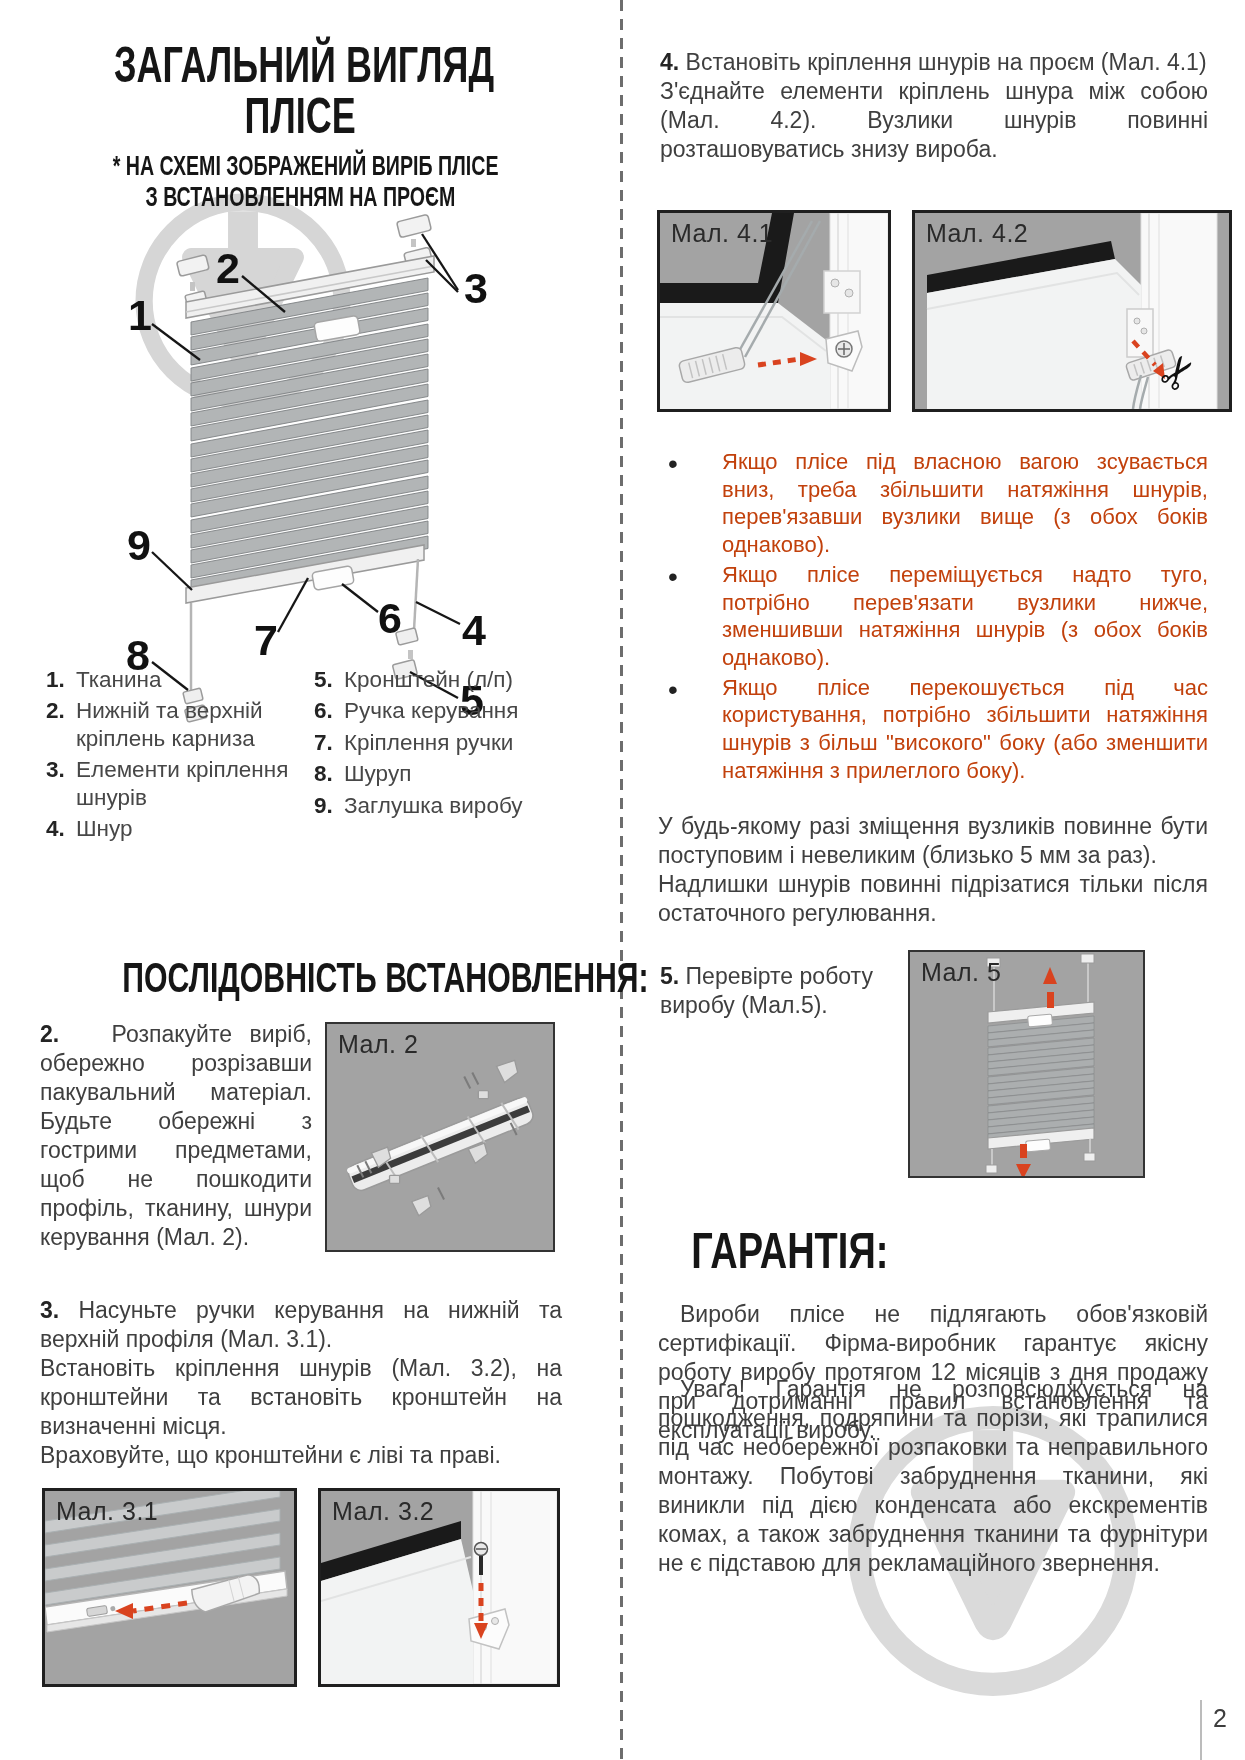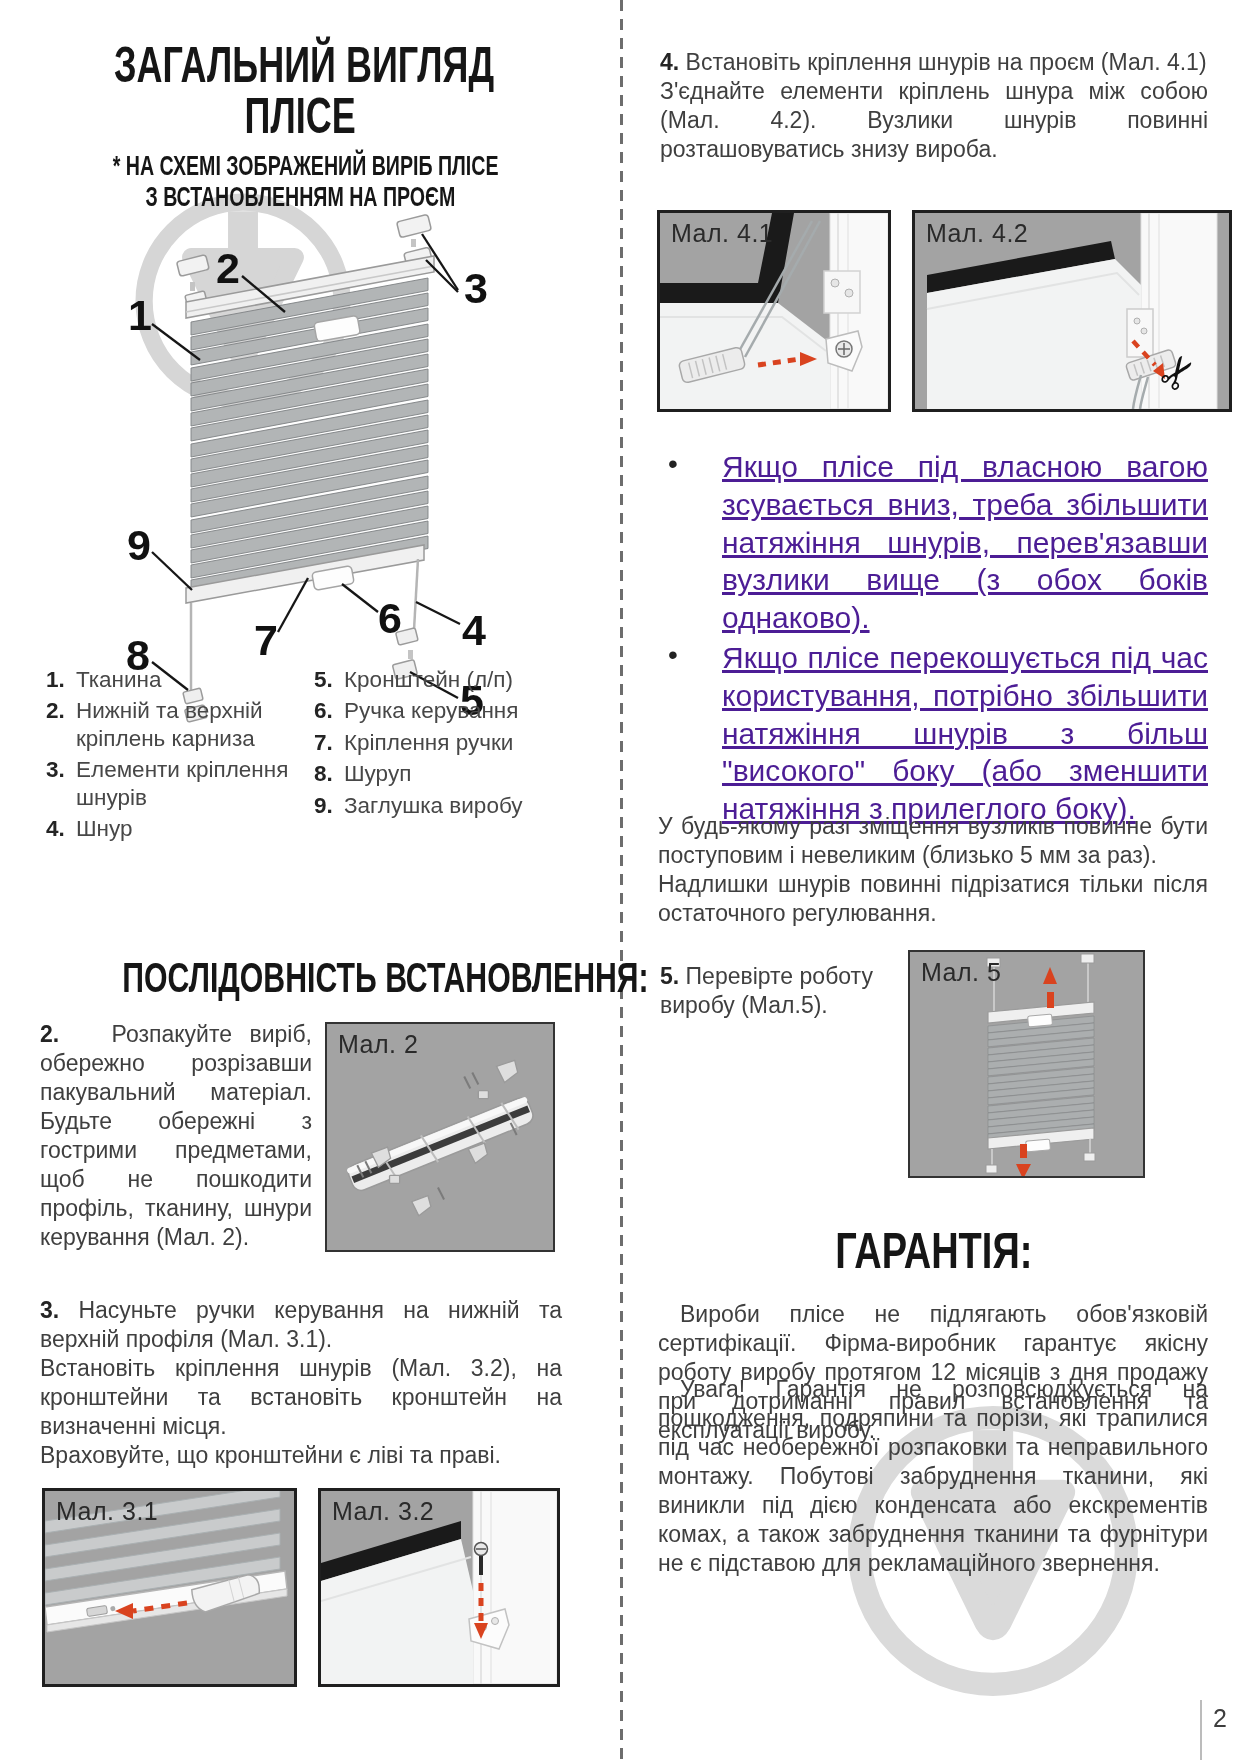--- a/index.html
+++ b/index.html
@@ -18,35 +18,35 @@
 
   
   .hcond { display:inline-block; transform:scaleX(0.72); transform-origin:50% 50%; white-space:nowrap;
            font-weight:bold; color:#161616; }
   .title-wrap { text-align:center; line-height:1.02; }
   .title-wrap .hcond { font-size:50px; }
   .sub-wrap { text-align:center; line-height:1.12; }
   .sub-wrap .hcond { font-size:28px; transform:scaleX(0.70); }
   .seq-wrap { text-align:center;margin-top:8px; }
   .seq-wrap .hcond { font-size:42px; }
-  .gar-wrap { text-align:center; }
+  .gar-wrap { text-align:left; }
   .gar-wrap .hcond { font-size:50px; transform:scaleX(0.76); }
 
   .p { font-size:23px; line-height:1.26; text-align:justify; color:#3f3f3f; }
   .pre { white-space:pre-line; }
   .num { font-weight:bold; color:#242424; }
 
   
   .leg-item { display:flex; font-size:22.5px; line-height:1.22; color:#474747; margin-bottom:4px; }
   .leg-item b { flex:0 0 30px; color:#242424; }
 
   
   .bullets { list-style:none; }
-  .bullets li { position:relative; padding-left:62px; font-size:30px; line-height:1.26;
-                text-align:justify; color:#4c1d95;text-decoration:underline; }
+  .bullets li { position:relative; padding-left:62px; font-size:22px; line-height:1.26;
+                text-align:justify; color:#c2410c; }
   .bullets li::before { content:"•"; position:absolute; left:8px; top:-2px; font-size:28px; color:#222; }
 
   
   .figbox { position:absolute; z-index:1; background:#a3a3a3; border:3px solid #1f1f1f; }
   .figbox.thin { border-width:2px; border-color:#333; }
   .figbox .lbl { position:absolute; top:6px; left:11px; font-size:25px; color:#2a2a2a;
                  letter-spacing:0.5px; z-index:2; }
   .figbox svg { position:absolute; left:0; top:0; width:100%; height:100%; }
 
   svg text.callout { font-family:"Liberation Sans", sans-serif; font-weight:bold; font-size:43px; fill:#111; }
@@ -384,20 +384,21 @@
       <path d="M214,162 C210,176 207,186 206,196" stroke="#a5abad" stroke-width="2.5" fill="none"></path>
       <path d="M221,164 C217,178 214,188 213,196" stroke="#a5abad" stroke-width="2.5" fill="none"></path>
       <line x1="206" y1="128" x2="228" y2="152" stroke="#d9431f" stroke-width="4.5" stroke-dasharray="8 7"></line>
       <polygon points="226,158 236,150 238,166" fill="#d9431f"></polygon>
       <text x="248" y="186" font-size="44" fill="#111" transform="rotate(-55 248 180)">✂</text>
     </svg>
   </div>
 
   <ul class="abs bullets" style="left:660px;top:448px;width:548px">
     <li style="margin-bottom:2px">Якщо плісе під власною вагою зсувається вниз, треба збільшити натяжіння шнурів, перев'язавши вузлики вище (з обох боків однаково).</li>
+    <li style="margin-bottom:2px">Якщо плісе переміщується надто туго, потрібно перев'язати вузлики нижче, зменшивши натяжіння шнурів (з обох боків однаково).</li>
     <li>Якщо плісе перекошується під час користування, потрібно збільшити натяжіння шнурів з більш "високого" боку (або зменшити натяжіння з прилеглого боку).</li>
   </ul>
 
   <div class="abs" style="left:658px;top:812px;width:550px">
     <p class="p">У будь-якому разі зміщення вузликів повинне бути поступовим і невеликим (близько 5 мм за раз).</p>
     <p class="p">Надлишки шнурів повинні підрізатися тільки після остаточного регулювання.</p>
   </div>
 
   <div class="abs p" style="left:660px;top:962px;width:238px;text-align:left">
     <span class="num">5.</span>

